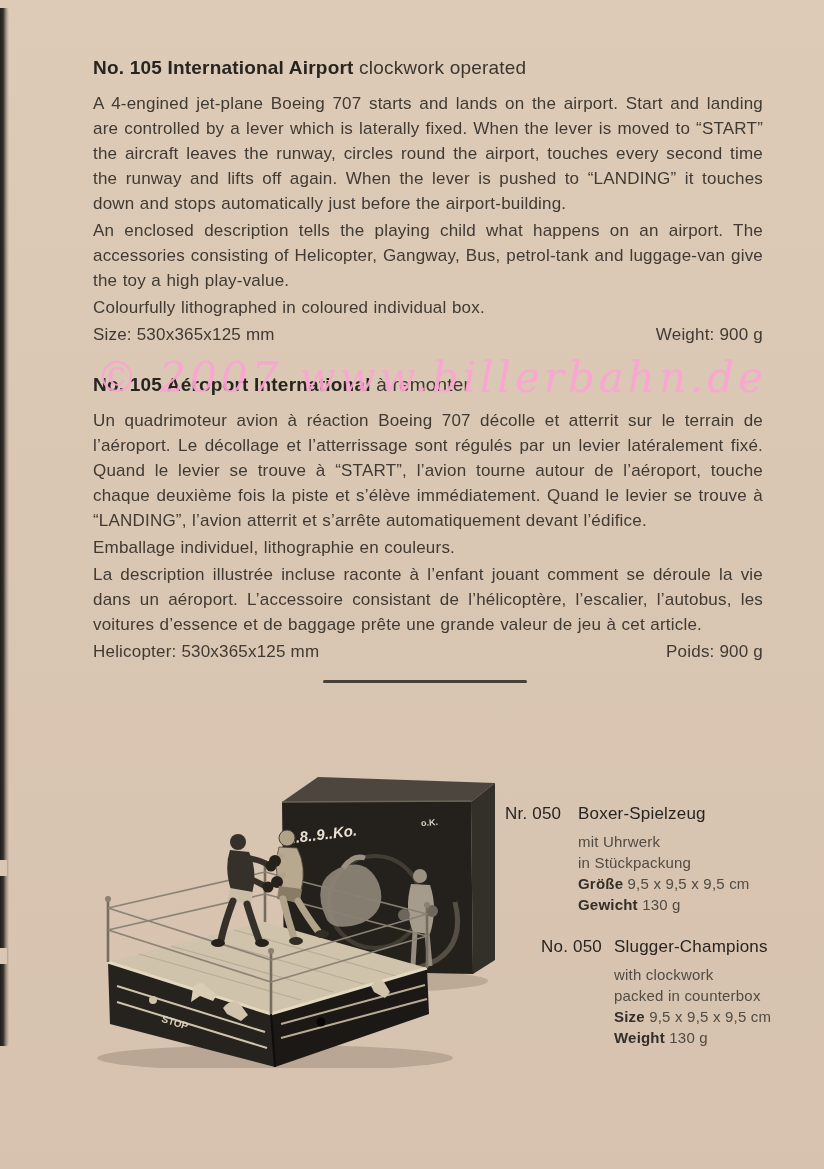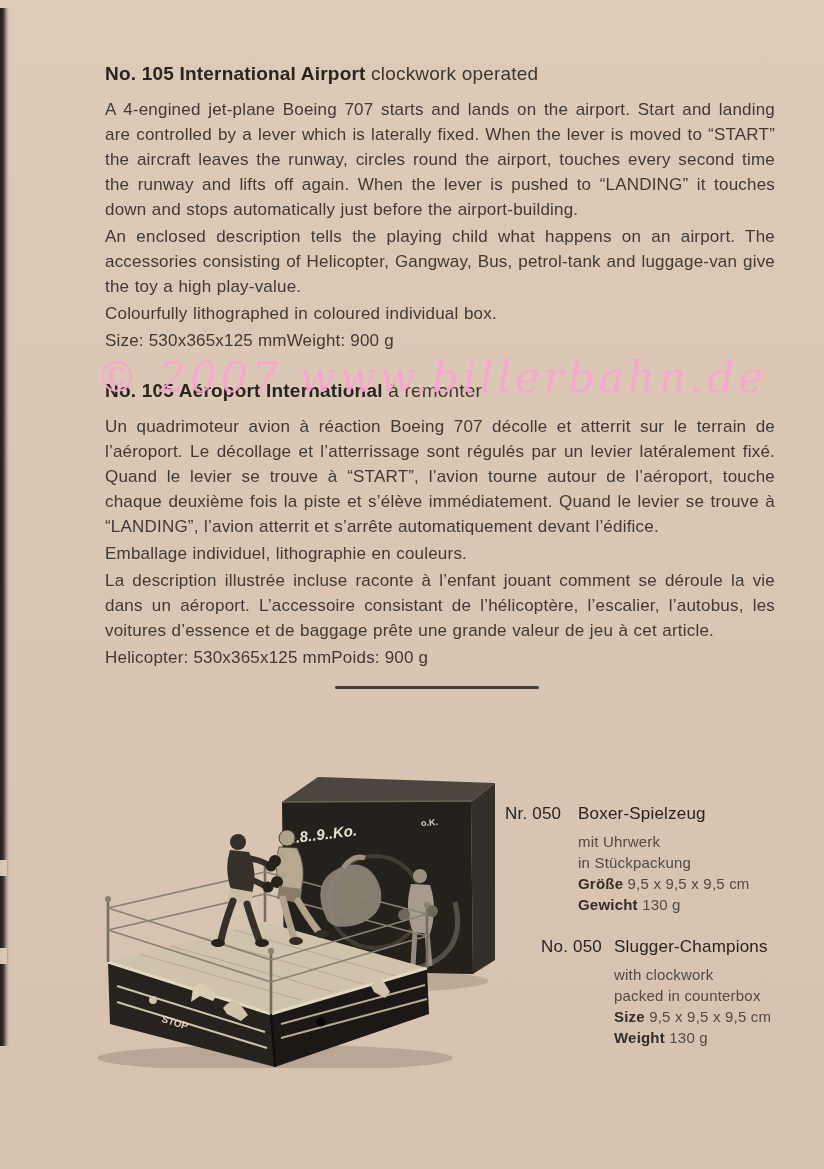--- a/index.html
+++ b/index.html
@@ -12,34 +12,34 @@
   }
 
   
   .spine {
     position:absolute; left:0; top:8px; width:9px; height:1038px;
     background:linear-gradient(to right, rgba(24,21,18,0.95) 0%, rgba(24,21,18,0.85) 35%, rgba(24,21,18,0.30) 68%, rgba(24,21,18,0) 100%);
     border-radius:0 3px 3px 0;
   }
   .spine-notch { position:absolute; left:0; width:7px; height:16px; background:#d9c6b3; }
 
-  .text-column { position:absolute; left:93px; top:62px; width:670px; color:#403a33;margin-left:12px; }
+  .text-column { position:absolute; left:93px; top:56px; width:670px; color:#403a33; }
 
   .section-heading {
     font-size:19px; line-height:23px; font-weight:bold; color:#282420;
     letter-spacing:0.2px; margin-bottom:12px;
   }
   .section-heading .regular { font-weight:normal; color:#3b362f; }
 
   .para {
     font-size:17px; line-height:25px; text-align:justify;
     letter-spacing:0.2px; word-spacing:0.5px; margin-bottom:2px; color:#403a33;
   }
   .spec-row {
-    display:flex; 
+    display:flex; justify-content:space-between;
     font-size:17px; line-height:25px; letter-spacing:0.2px; color:#403a33;
   }
   .heading-fr { margin-top:26px; }
 
   .separator { width:204px; height:3px; background:#45403a; border-radius:2px; margin:16px 0 0 230px; }
 
   
   .watermark {
     position:absolute; left:96px; top:354px; width:660px;
     font-family:"DejaVu Serif", serif; font-style:italic;

